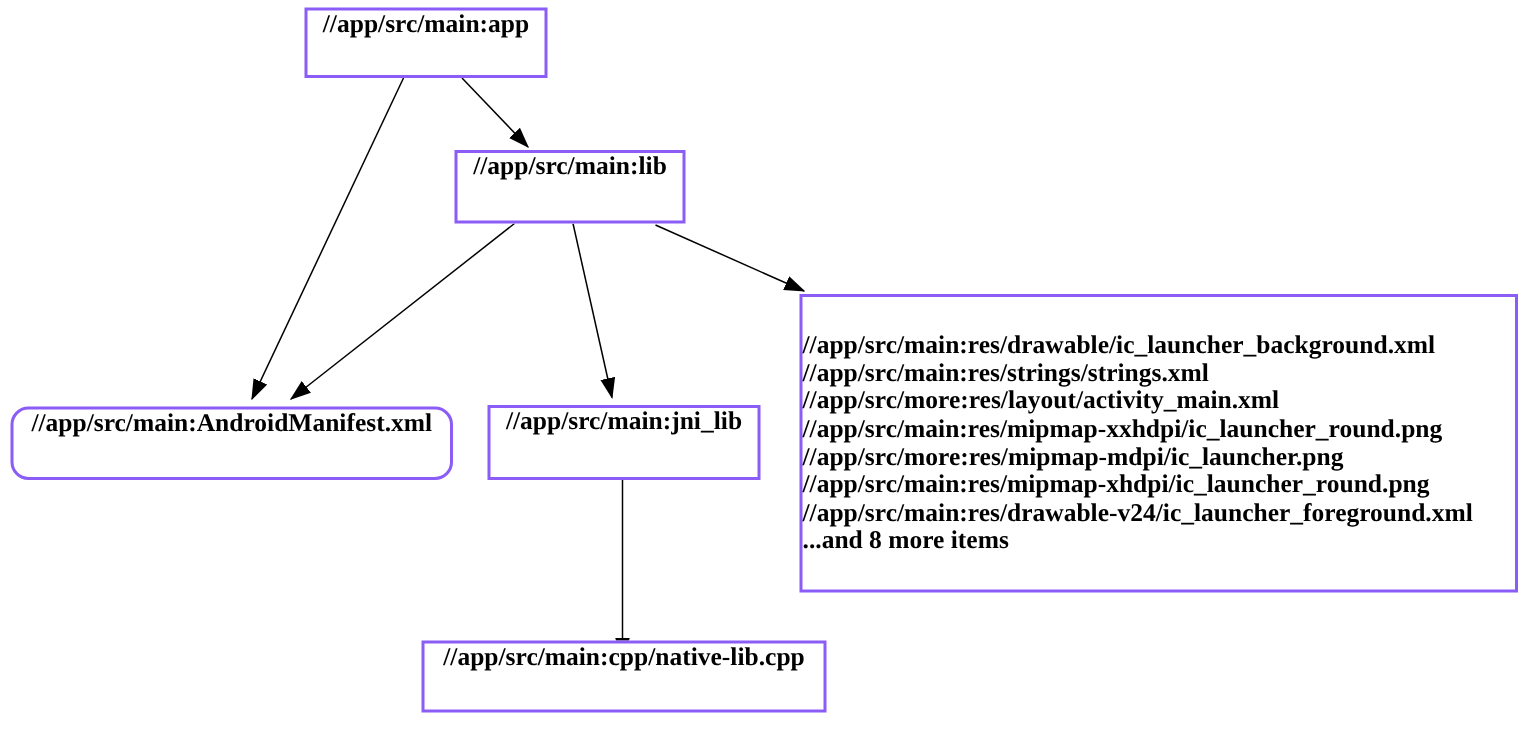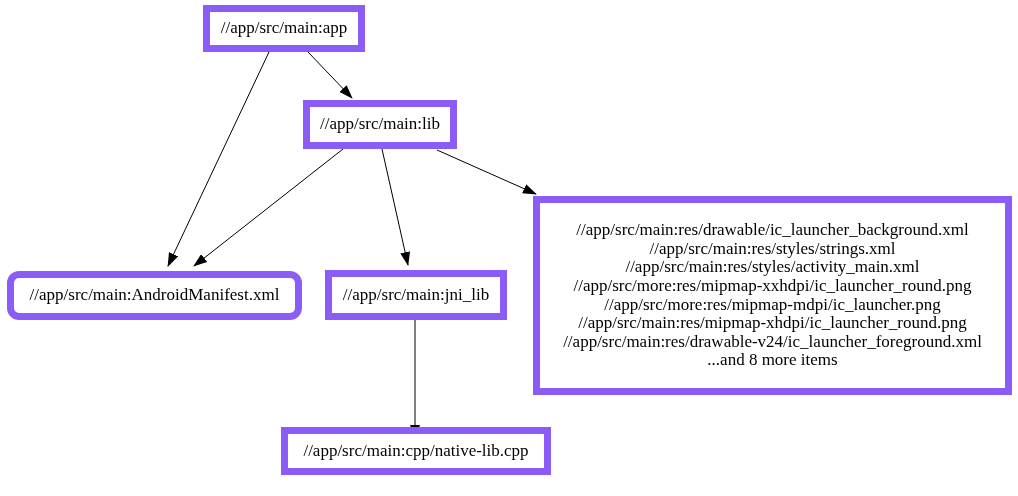--- a/index.html
+++ b/index.html
@@ -20,29 +20,30 @@
     position: absolute;
     left: 0;
     top: 0;
     width: 1018px;
     height: 496px;
     pointer-events: none;
   }
   .node {
     position: absolute;
     box-sizing: border-box;
-    border: 7px solid #8b5cf6;
+    border: 2px solid #8b5cf6;
     background: #ffffff;
     display: flex;
-    align-items: center;
+    align-items: flex-start;
     justify-content: center;
     text-align: center;
     font-size: 17px;
     line-height: 1.1;
     white-space: nowrap;
+    font-weight: bold;
   }
   .node-app      { left: 203px; top: 5px;   width: 162px; height: 47px; }
   .node-lib      { left: 303px; top: 100px; width: 154px; height: 49px; }
   .node-manifest { left: 7px;   top: 271px; width: 295px; height: 49px; border-radius: 12px; }
   .node-jni      { left: 325px; top: 270px; width: 182px; height: 50px; }
   .node-native   { left: 281px; top: 427px; width: 270px; height: 48px; }
   .node-res {
     left: 533px; top: 196px; width: 479px; height: 199px;
     flex-direction: column;
     justify-content: center;
@@ -82,23 +83,23 @@
   <div class="node node-manifest">
     <span>//app/src/main:AndroidManifest.xml</span>
   </div>
 
   <div class="node node-jni">
     <span>//app/src/main:jni_lib</span>
   </div>
 
   <div class="node node-res">
     <span class="res-line">//app/src/main:res/drawable/ic_launcher_background.xml</span>
-    <span class="res-line">//app/src/main:res/styles/strings.xml</span>
-    <span class="res-line">//app/src/main:res/styles/activity_main.xml</span>
-    <span class="res-line">//app/src/more:res/mipmap-xxhdpi/ic_launcher_round.png</span>
+    <span class="res-line">//app/src/main:res/strings/strings.xml</span>
+    <span class="res-line">//app/src/more:res/layout/activity_main.xml</span>
+    <span class="res-line">//app/src/main:res/mipmap-xxhdpi/ic_launcher_round.png</span>
     <span class="res-line">//app/src/more:res/mipmap-mdpi/ic_launcher.png</span>
     <span class="res-line">//app/src/main:res/mipmap-xhdpi/ic_launcher_round.png</span>
     <span class="res-line">//app/src/main:res/drawable-v24/ic_launcher_foreground.xml</span>
     <span class="res-line">...and 8 more items</span>
   </div>
 
   <div class="node node-native">
     <span>//app/src/main:cpp/native-lib.cpp</span>
   </div>
 

